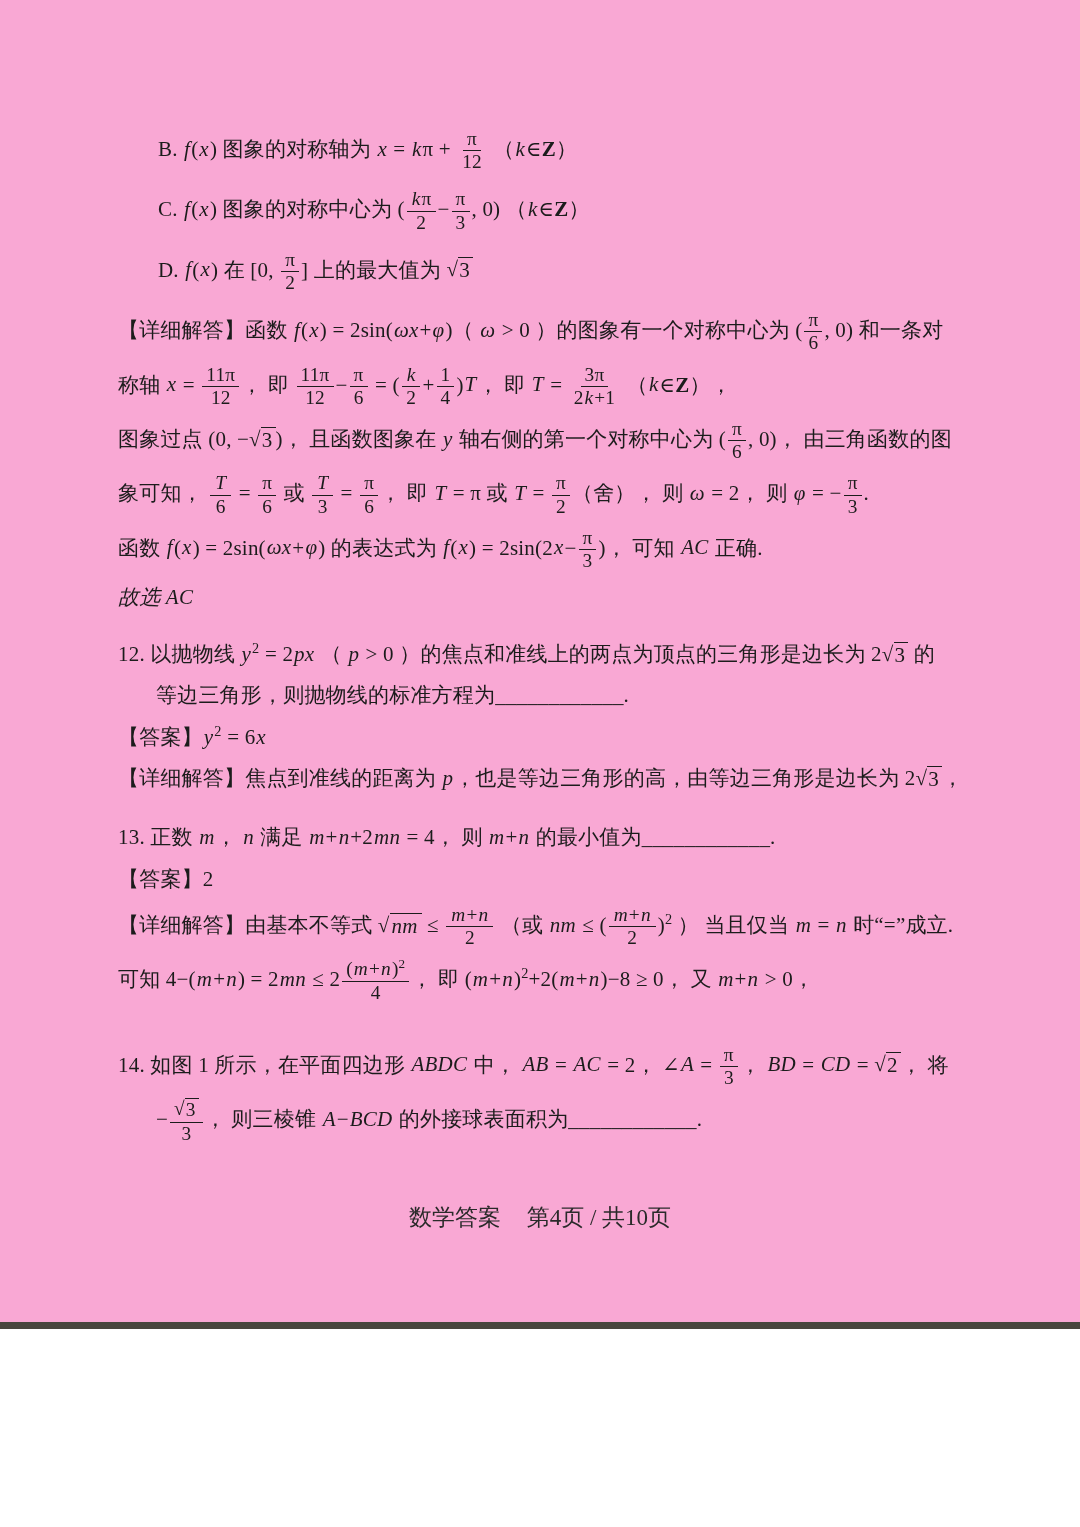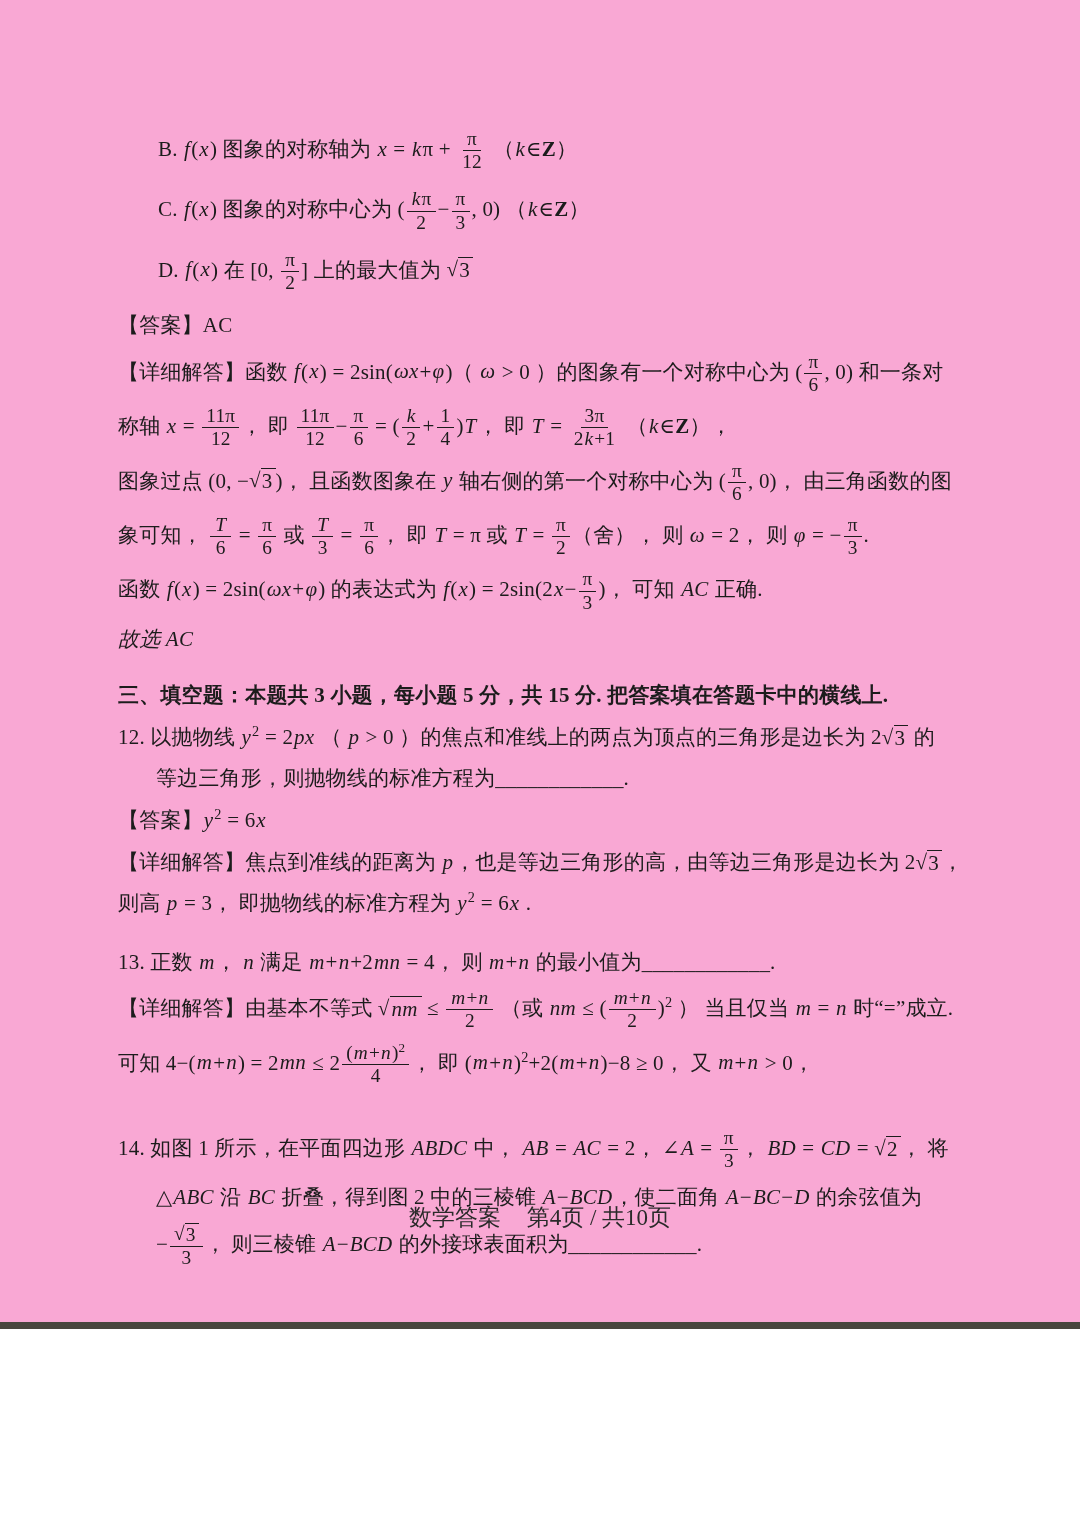--- a/index.html
+++ b/index.html
@@ -90,21 +90,20 @@
           <span class="den">3</span>
         </span>, 0) （<span class="var">k</span>∈<span class="mbold">Z</span>）</div>
     <div class="line opt">D.  <span class="var">f</span>(<span class="var">x</span>) 在 [0, <span class="frac">
           <span class="num">π</span>
           <span class="den">2</span>
         </span>] 上的最大值为 <span class="sqrt">
           <span class="rad">√</span>
           <span class="radicand">3</span>
         </span></div>
 
-    <div class="line">【答案】AC</div>
     <div class="line">【详细解答】函数 <span class="var">f</span>(<span class="var">x</span>) = 2sin(<span class="var">ωx</span>+<span class="var">φ</span>)（ <span class="var">ω</span> &gt; 0 ）的图象有一个对称中心为 (<span class="frac">
           <span class="num">π</span>
           <span class="den">6</span>
         </span>, 0) 和一条对</div>
     <div class="line">称轴 <span class="var">x</span> = <span class="frac">
           <span class="num">11π</span>
           <span class="den">12</span>
         </span>， 即 <span class="frac">
           <span class="num">11π</span>
           <span class="den">12</span>
@@ -146,35 +145,34 @@
         </span>（舍）， 则 <span class="var">ω</span> = 2， 则 <span class="var">φ</span> = −<span class="frac">
           <span class="num">π</span>
           <span class="den">3</span>
         </span>.</div>
     <div class="line">函数 <span class="var">f</span>(<span class="var">x</span>) = 2sin(<span class="var">ωx</span>+<span class="var">φ</span>) 的表达式为 <span class="var">f</span>(<span class="var">x</span>) = 2sin(2<span class="var">x</span>−<span class="frac">
           <span class="num">π</span>
           <span class="den">3</span>
         </span>)， 可知 <span class="var">AC</span> 正确.</div>
     <div class="line tail">故选 AC</div>
 
-    <div class="line bold gap-sm">三、填空题：本题共 3 小题，每小题 5 分，共 15 分. 把答案填在答题卡中的横线上.</div>
 
     <div class="line">12. 以抛物线 <span class="var">y</span><sup>2</sup> = 2<span class="var">px</span> （ <span class="var">p</span> &gt; 0 ）的焦点和准线上的两点为顶点的三角形是边长为 2<span class="sqrt">
           <span class="rad">√</span>
           <span class="radicand">3</span>
         </span> 的</div>
     <div class="line indent">等边三角形，则抛物线的标准方程为____________.</div>
     <div class="line">【答案】<span class="var">y</span><sup>2</sup> = 6<span class="var">x</span></div>
     <div class="line">【详细解答】焦点到准线的距离为 <span class="var">p</span>，也是等边三角形的高，由等边三角形是边长为 2<span class="sqrt">
           <span class="rad">√</span>
           <span class="radicand">3</span>
         </span>，</div>
-    <div class="line">则高 <span class="var">p</span> = 3， 即抛物线的标准方程为 <span class="var">y</span><sup>2</sup> = 6<span class="var">x</span> .</div>
 
     <div class="line gap-md">13. 正数 <span class="var">m</span>， <span class="var">n</span> 满足 <span class="var">m</span>+<span class="var">n</span>+2<span class="var">mn</span> = 4， 则 <span class="var">m</span>+<span class="var">n</span> 的最小值为____________.</div>
+    <div class="line">【答案】2</div>
     <div class="line">【详细解答】由基本不等式 <span class="sqrt">
           <span class="rad">√</span>
           <span class="radicand"><span class="var">nm</span></span>
         </span> ≤ <span class="frac">
           <span class="num"><span class="var">m</span>+<span class="var">n</span></span>
           <span class="den">2</span>
         </span> （或 <span class="var">nm</span> ≤ (<span class="frac">
           <span class="num"><span class="var">m</span>+<span class="var">n</span></span>
           <span class="den">2</span>
         </span>)<sup>2</sup> ） 当且仅当 <span class="var">m</span> = <span class="var">n</span> 时“=”成立.</div>
@@ -183,21 +181,20 @@
           <span class="den">4</span>
         </span>， 即 (<span class="var">m</span>+<span class="var">n</span>)<sup>2</sup>+2(<span class="var">m</span>+<span class="var">n</span>)−8 ≥ 0， 又 <span class="var">m</span>+<span class="var">n</span> &gt; 0，</div>
 
     <div class="line gap-lg">14. 如图 1 所示，在平面四边形 <span class="var">ABDC</span> 中， <span class="var">AB</span> = <span class="var">AC</span> = 2， ∠<span class="var">A</span> = <span class="frac">
           <span class="num">π</span>
           <span class="den">3</span>
         </span>， <span class="var">BD</span> = <span class="var">CD</span> = <span class="sqrt">
           <span class="rad">√</span>
           <span class="radicand">2</span>
         </span>， 将</div>
-    <div class="line indent">△<span class="var">ABC</span> 沿 <span class="var">BC</span> 折叠，得到图 2 中的三棱锥 <span class="var">A</span>−<span class="var">BCD</span>，使二面角 <span class="var">A</span>−<span class="var">BC</span>−<span class="var">D</span> 的余弦值为</div>
     <div class="line indent">−<span class="frac">
           <span class="num"><span class="sqrt">
               <span class="rad">√</span>
               <span class="radicand">3</span>
             </span></span>
           <span class="den">3</span>
         </span>， 则三棱锥 <span class="var">A</span>−<span class="var">BCD</span> 的外接球表面积为____________.</div>
 
   </div>
 

